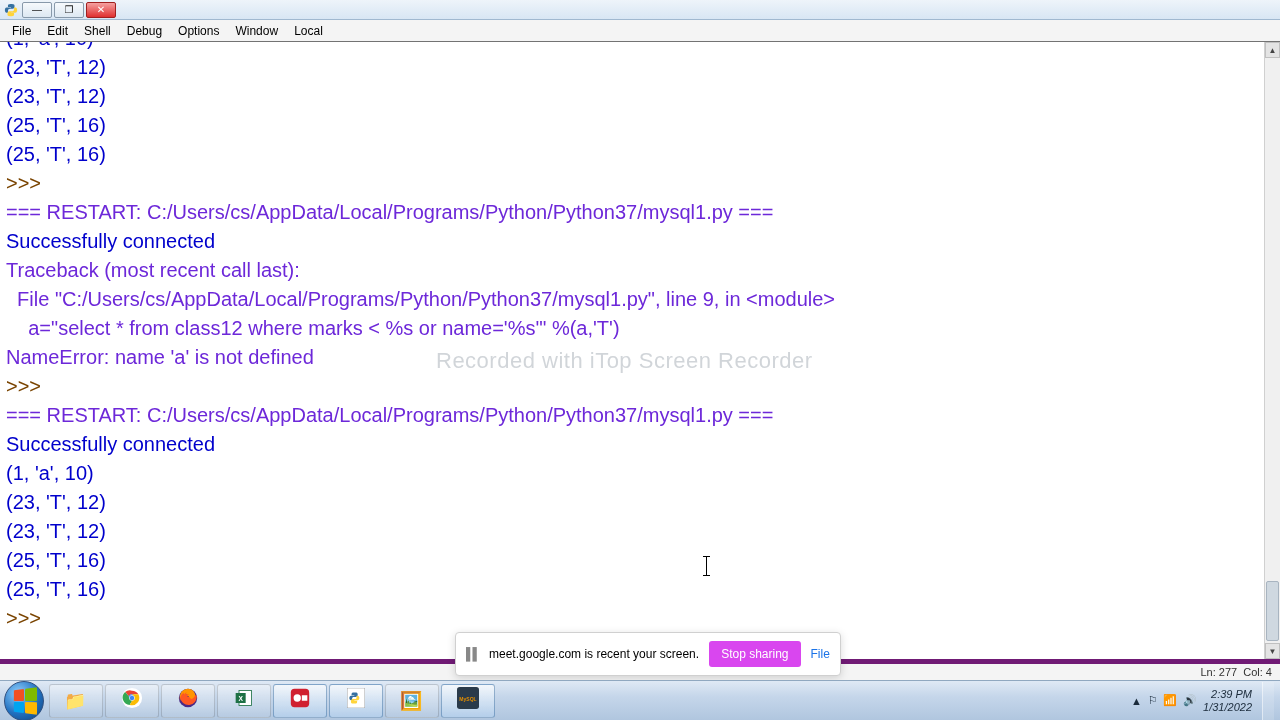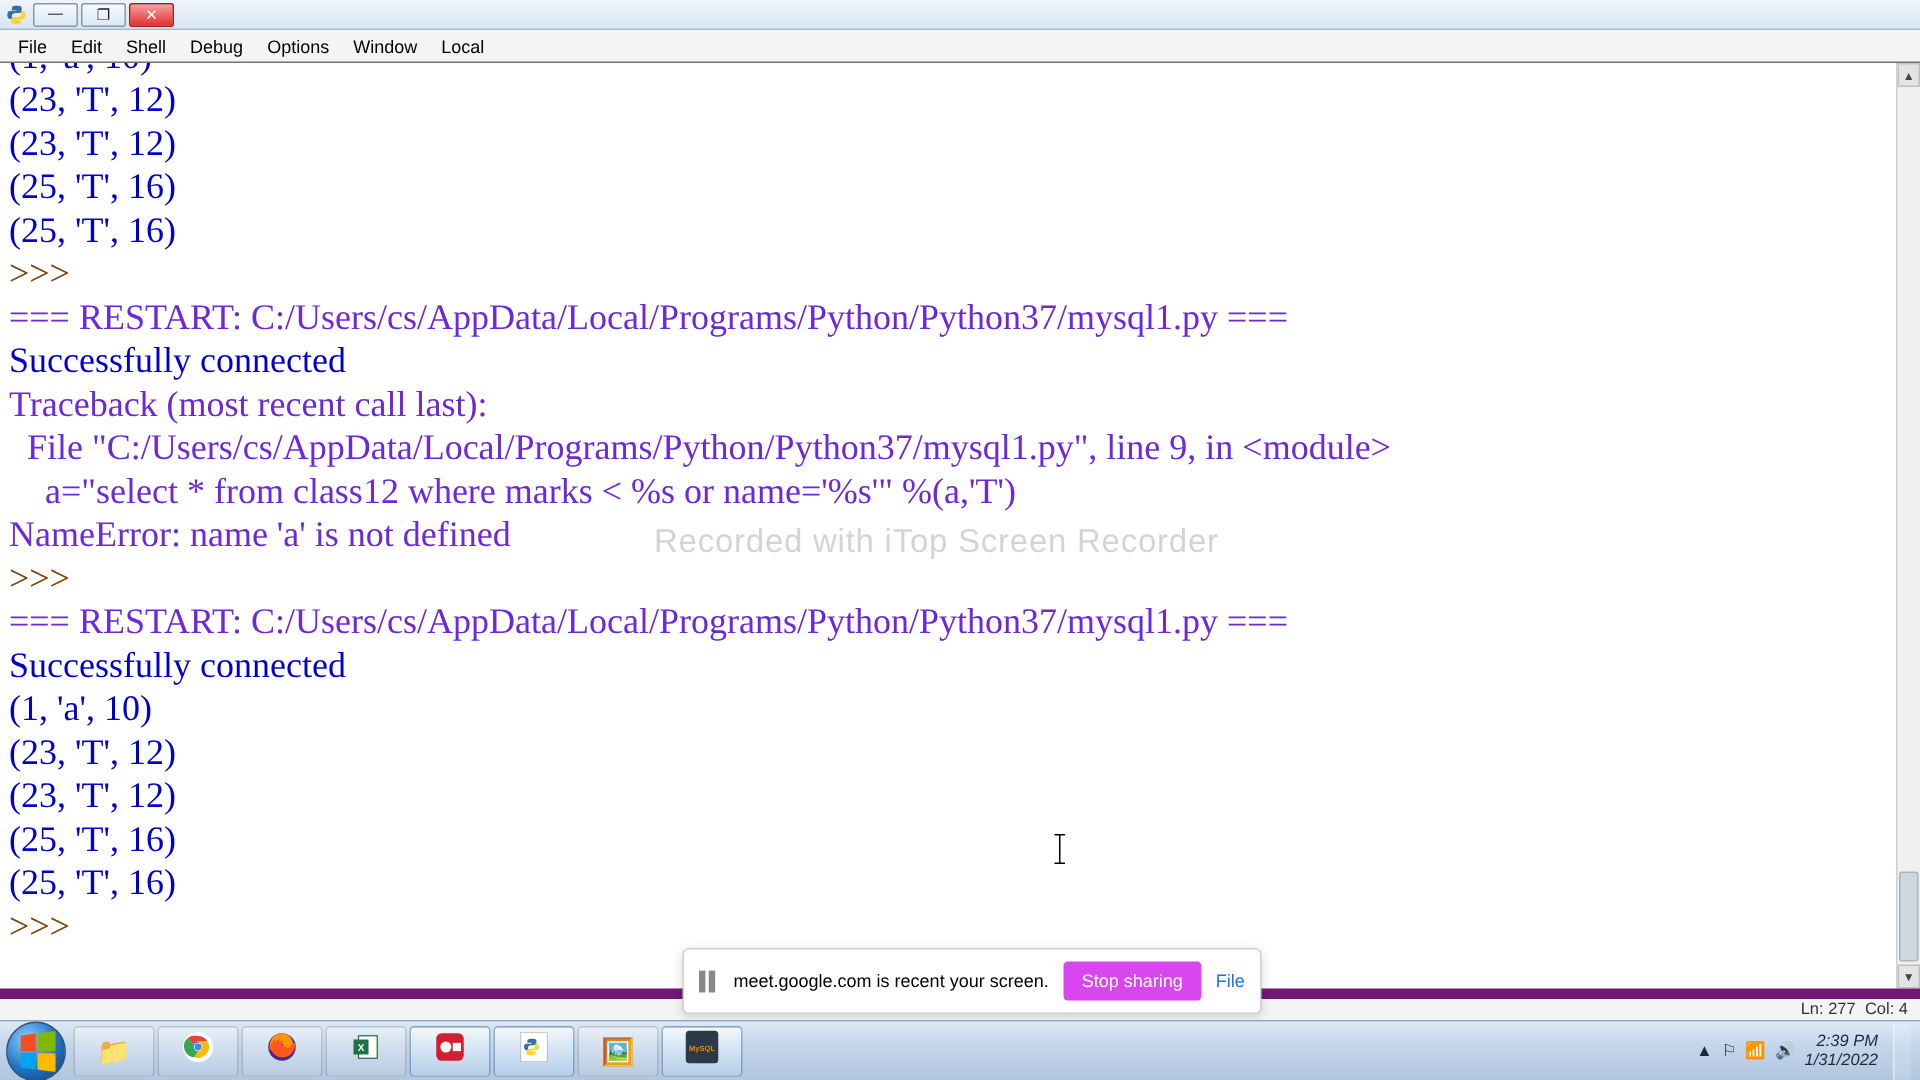--- a/index.html
+++ b/index.html
@@ -8,31 +8,31 @@
 .titlebar { height: 20px; background: linear-gradient(to bottom, #eef4fa, #d8e6f4); border-bottom: 1px solid #a0b8d0; display: flex; align-items: center; padding: 0 4px; font-size: 12px; color: #1a1a1a; }
 .titlebar .py-icon { width: 14px; height: 14px; margin-right: 4px; display: inline-flex; align-items: center; justify-content: center; }
 .titlebar .title-text { flex: 1; }
 .winbtns { display: flex; gap: 2px; }
 .winbtn { width: 30px; height: 16px; border: 1px solid #8899aa; border-radius: 2px; display: flex; align-items: center; justify-content: center; font-size: 10px; background: linear-gradient(to bottom,#f6f9fc,#dde8f2); cursor: default; }
 .winbtn.close { background: linear-gradient(to bottom,#f5a0a0,#e03030); color: #fff; border-color: #a02020; }
 
 .menubar { height: 22px; background: #f4f4f4; border-bottom: 1px solid #737373; display: flex; align-items: center; padding: 0 4px; font-size: 12px; }
 .menuitem { padding: 2px 8px; cursor: default; }
 
-.shell { position: absolute; top: 42px; left: 0; right: 16px; bottom: 61px; overflow: hidden; padding: 2px 6px; font-family: Liberation Serif, serif; font-size: 24px; line-height: 29px; white-space: pre; color: #000; background: #fff; }
+.shell { position: absolute; top: 42px; left: 0; right: 16px; bottom: 61px; overflow: hidden; padding: 2px 6px; font-family: Liberation Sans, sans-serif; font-size: 20px; line-height: 29px; white-space: pre; color: #000; background: #fff; }
 .blue { color: #0000cc; }
 .red { color: #6d28d9; }
 .prompt { color: #7a4400; }
 
 .scrollbar { position: absolute; top: 42px; right: 0; width: 16px; bottom: 61px; background: #f0f0f0; border-left: 1px solid #d0d0d0; }
 .scroll-up, .scroll-down { height: 16px; background: #e4e4e4; border: 1px solid #c0c0c0; display: flex; align-items: center; justify-content: center; font-size: 8px; color: #444; }
 .scroll-down { position: absolute; bottom: 0; width: 100%; }
 .scroll-thumb { position: absolute; left: 1px; right: 1px; height: 60px; bottom: 18px; background: #cfd8e0; border: 1px solid #a8b4c0; border-radius: 2px; }
 
-.statusbar { position: absolute; bottom: 40px; left: 0; right: 0; height: 21px; background: #f4f4f4; border-top: 7px solid #701a75; font-size: 11px; color: #333; display: flex; justify-content: flex-end; align-items: center; padding: 0 8px; }
+.statusbar { position: absolute; bottom: 40px; left: 0; right: 0; height: 21px; background: #f4f4f4; border-top: 5px solid #701a75; font-size: 11px; color: #333; display: flex; justify-content: flex-end; align-items: center; padding: 0 8px; }
 
 .share-popup { position: absolute; left: 455px; bottom: 44px; background: #fff; border: 1px solid #d0d0d0; border-radius: 4px; box-shadow: 0 2px 8px rgba(0,0,0,.15); display: flex; align-items: center; padding: 8px 10px; font-size: 12px; gap: 10px; }
 .share-popup .pause-icon { color: #888; letter-spacing: -2px; }
 .share-popup .stop-btn { background: #d946ef; color: #fff; padding: 6px 12px; border-radius: 3px; font-size: 12px; border: none; }
 .share-popup .hide-btn { color: #1a73e8; font-size: 12px; background: none; border: none; }
 
 .taskbar { position: absolute; bottom: 0; left: 0; right: 0; height: 40px; background: linear-gradient(to bottom, #dfe9f5 0%, #c5d6ea 40%, #b0c6df 100%); border-top: 1px solid #90a8c0; display: flex; align-items: center; }
 .startorb { width: 40px; height: 40px; margin: 0 4px; border-radius: 50%; background: radial-gradient(circle at 35% 30%, #8fd0ff, #2070c0 55%, #104078); border: 1px solid #305080; display: flex; align-items: center; justify-content: center; }
 .startorb-inner { width: 24px; height: 24px; display: grid; grid-template-columns: 1fr 1fr; grid-template-rows: 1fr 1fr; gap: 1px; transform: perspective(30px) rotateY(-18deg); }
 .startorb-inner div { border-radius: 1px; }

